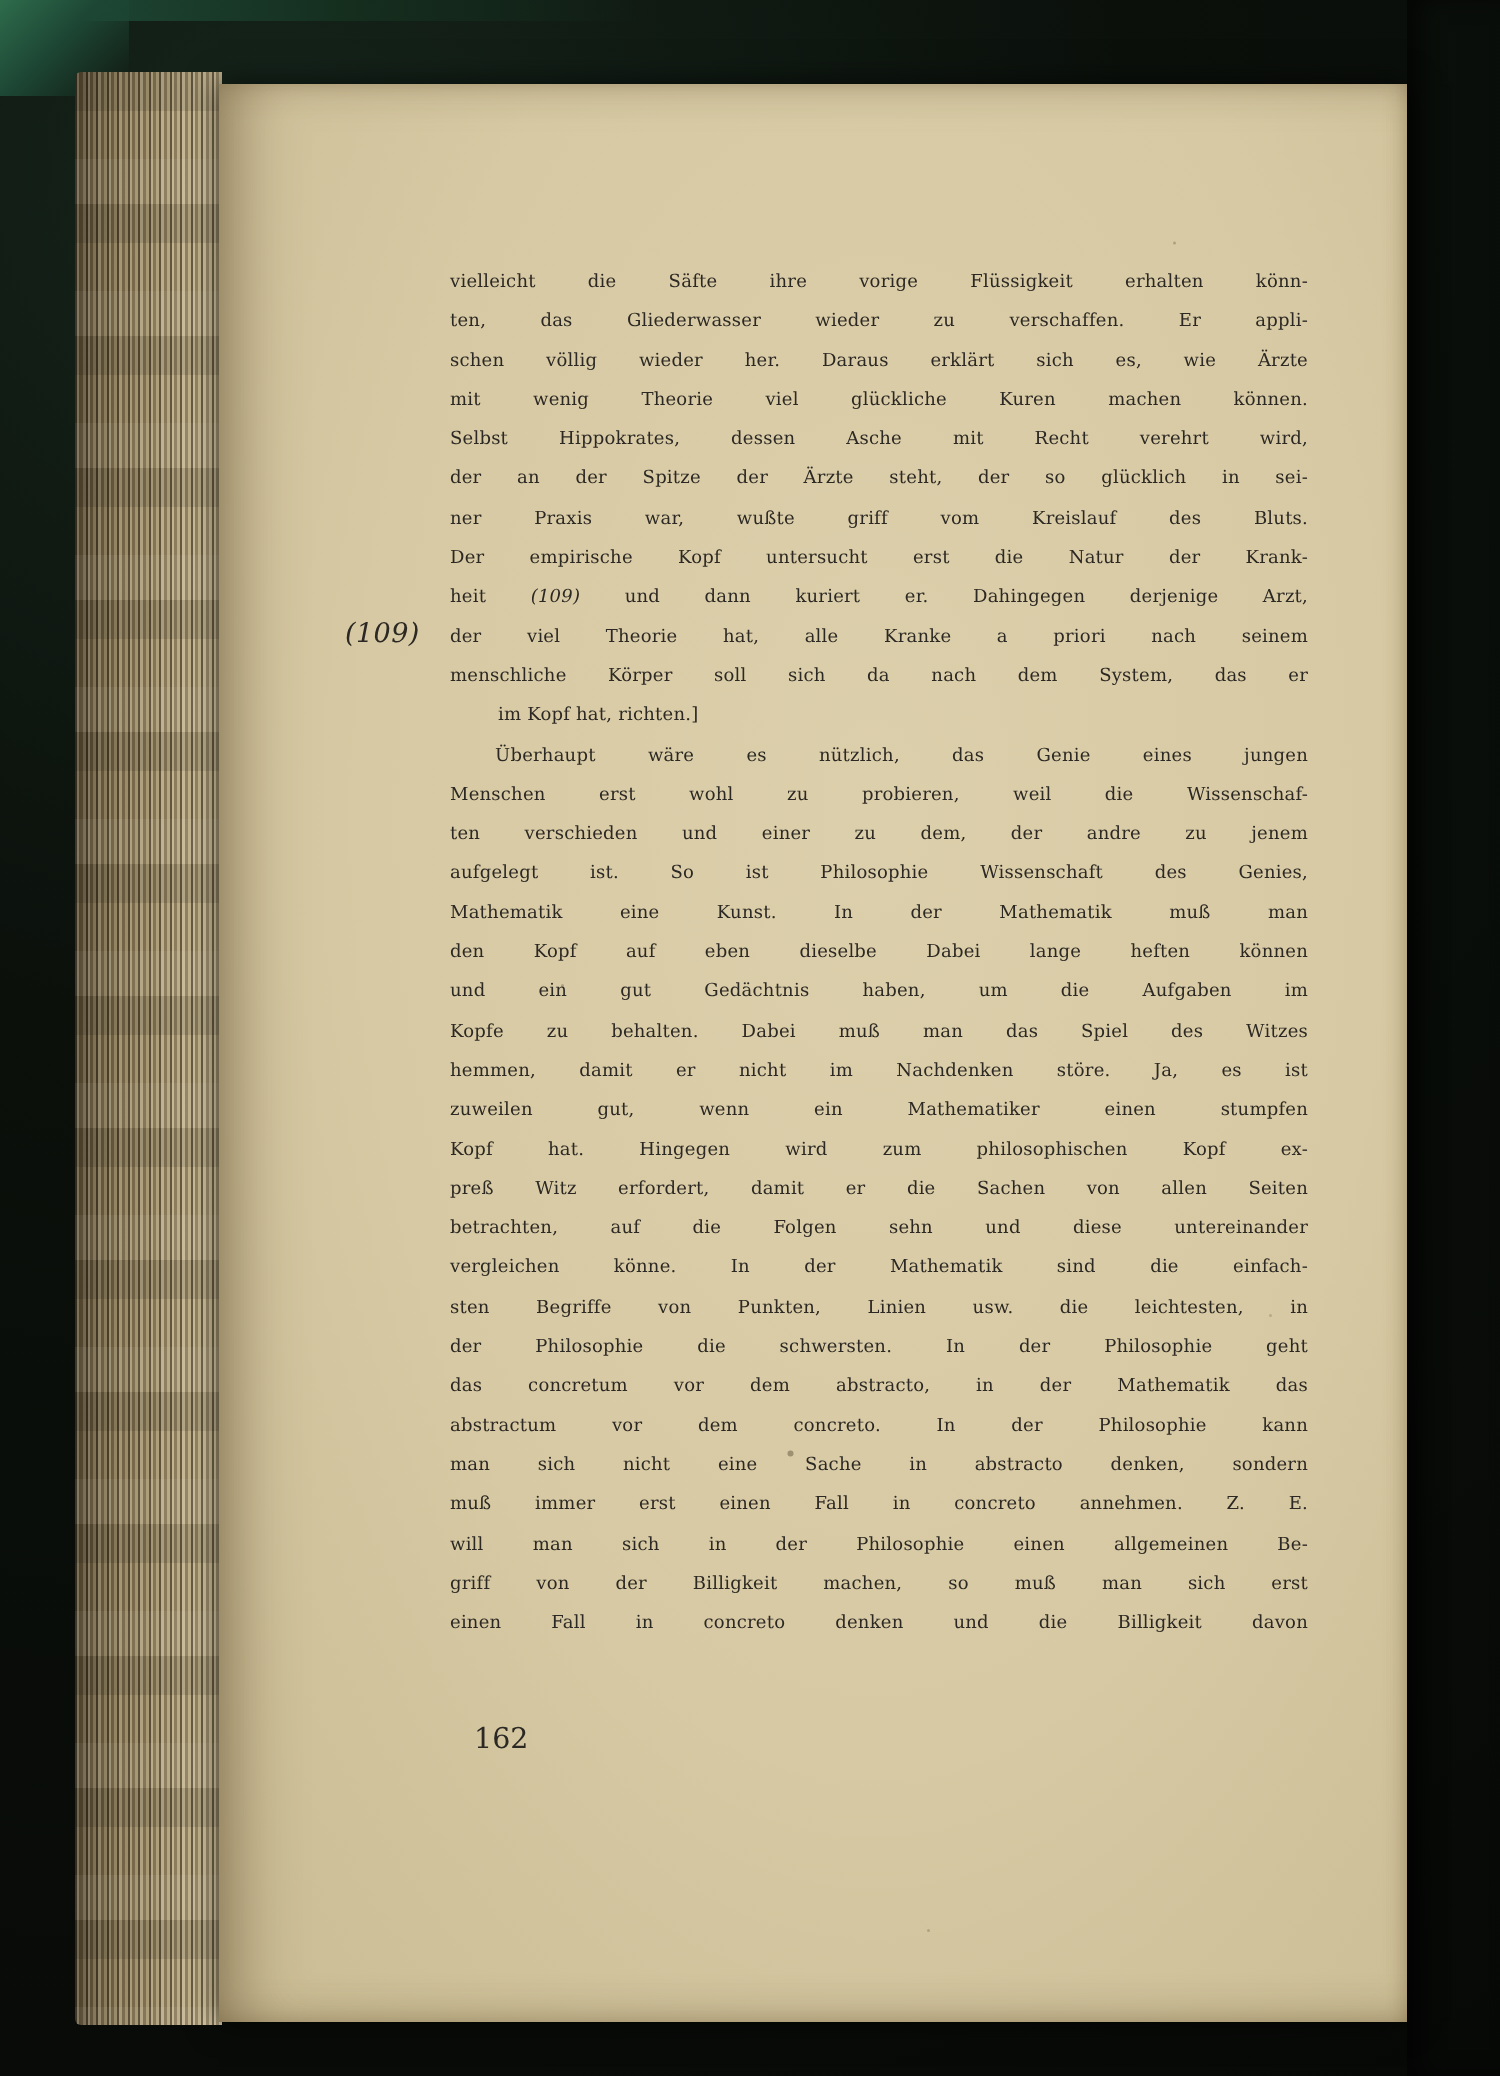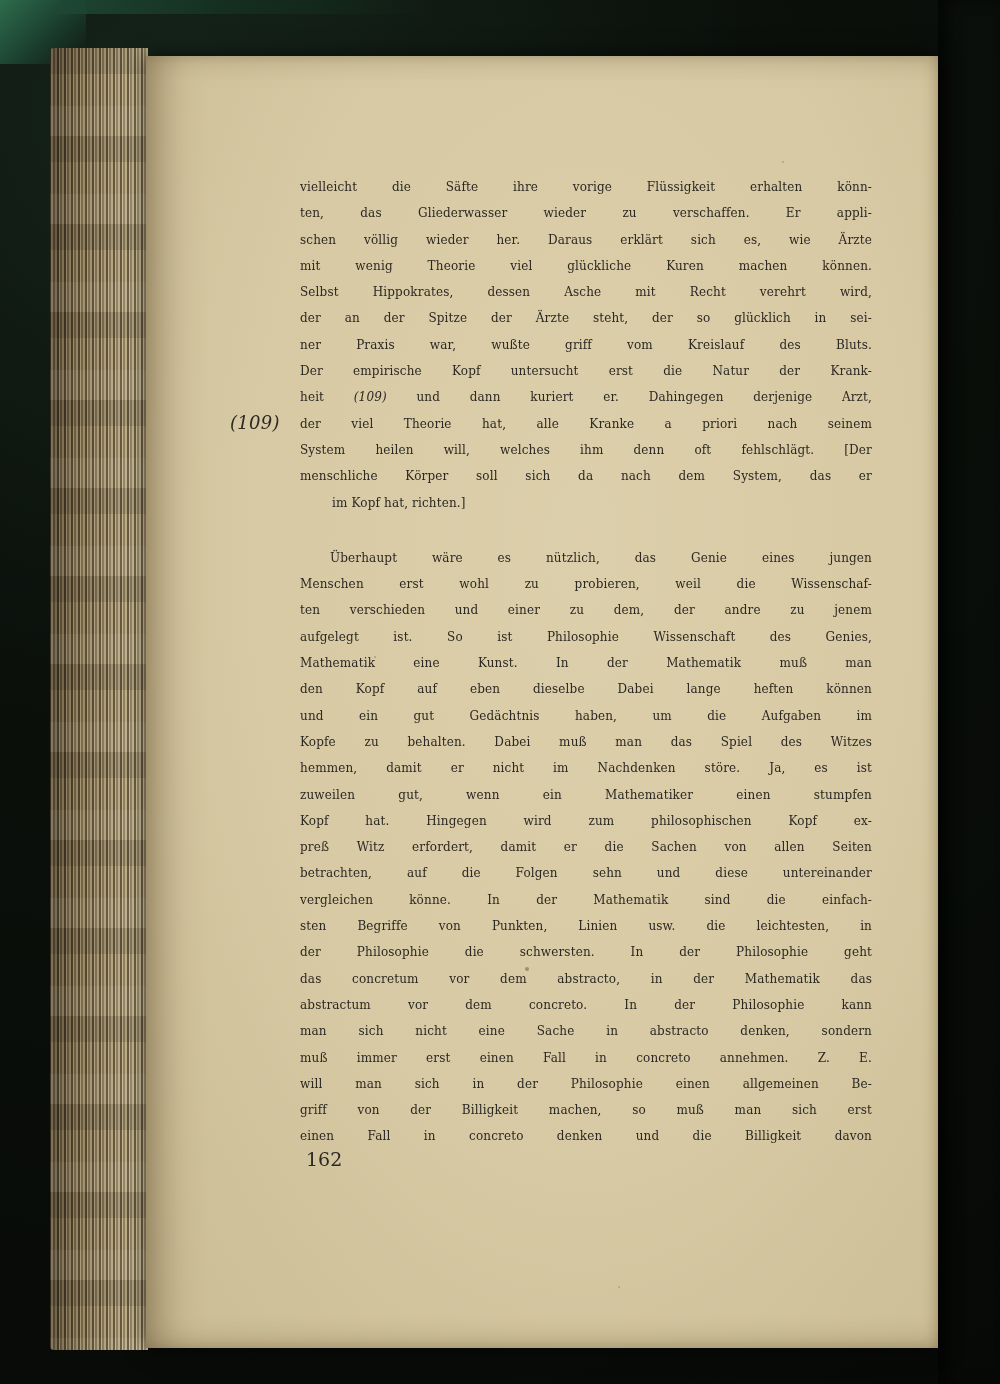--- a/index.html
+++ b/index.html
@@ -57,28 +57,28 @@
   }
   .text-block {
     position: absolute; left: 154px; top: 118px; width: 572px;
     color: #2c2823;
     font-size: 12px;
     line-height: 26.3px;
     letter-spacing: 0.15px;
   }
   .line { text-align: justify; text-align-last: justify; height: 26.3px; overflow: visible; }
   .line.no-justify { text-align-last: left; margin-left: 32px; }
-  .line.indent { padding-left: 30px; margin-top: 29px; }
+  .line.indent { padding-left: 30px; }
   .it { font-style: italic; }
   .margin-note {
     position: absolute; left: 84px; top: 356px;
     font-style: italic; font-size: 18px; color: #2c2823; letter-spacing: 0.3px;
   }
   .page-number {
-    position: absolute; left: 160px; top: 1092px;
+    position: absolute; left: 170px; top: 1092px;
     font-size: 19px; color: #2c2823; text-align: right;
   }
   
   .specks {
     position: absolute; left: 0; top: 0; width: 2px; height: 2px; border-radius: 50%;
     background: transparent;
     box-shadow:
       380px 912px 0 1px rgba(70,58,38,0.40),
       228px 600px 0 0 rgba(70,58,38,0.30),
       636px 105px 0 0 rgba(70,58,38,0.28),
@@ -102,21 +102,20 @@
         <div class="line">vielleicht die Säfte ihre vorige Flüssigkeit erhalten könn-</div>
         <div class="line">ten, das Gliederwasser wieder zu verschaffen. Er appli-</div>
         <div class="line">schen völlig wieder her. Daraus erklärt sich es, wie Ärzte</div>
         <div class="line">mit wenig Theorie viel glückliche Kuren machen können.</div>
         <div class="line">Selbst Hippokrates, dessen Asche mit Recht verehrt wird,</div>
         <div class="line">der an der Spitze der Ärzte steht, der so glücklich in sei-</div>
         <div class="line">ner Praxis war, wußte griff vom Kreislauf des Bluts.</div>
         <div class="line">Der empirische Kopf untersucht erst die Natur der Krank-</div>
         <div class="line"><span>heit </span><span class="it">(109)</span><span> und dann kuriert er. Dahingegen derjenige Arzt,</span></div>
         <div class="line">der viel Theorie hat, alle Kranke a priori nach seinem</div>
-        <div class="line">System heilen will, welches ihm denn oft fehlschlägt. [Der</div>
         <div class="line">menschliche Körper soll sich da nach dem System, das er</div>
         <div class="line no-justify">im Kopf hat, richten.]</div>
         <div class="line indent">Überhaupt wäre es nützlich, das Genie eines jungen</div>
         <div class="line">Menschen erst wohl zu probieren, weil die Wissenschaf-</div>
         <div class="line">ten verschieden und einer zu dem, der andre zu jenem</div>
         <div class="line">aufgelegt ist.  So ist Philosophie Wissenschaft des Genies,</div>
         <div class="line">Mathematik eine Kunst.  In der Mathematik muß man</div>
         <div class="line">den Kopf auf eben dieselbe Dabei lange heften können</div>
         <div class="line">und ein gut Gedächtnis haben, um die Aufgaben im</div>
         <div class="line">Kopfe zu behalten.  Dabei muß man das Spiel des Witzes</div>

